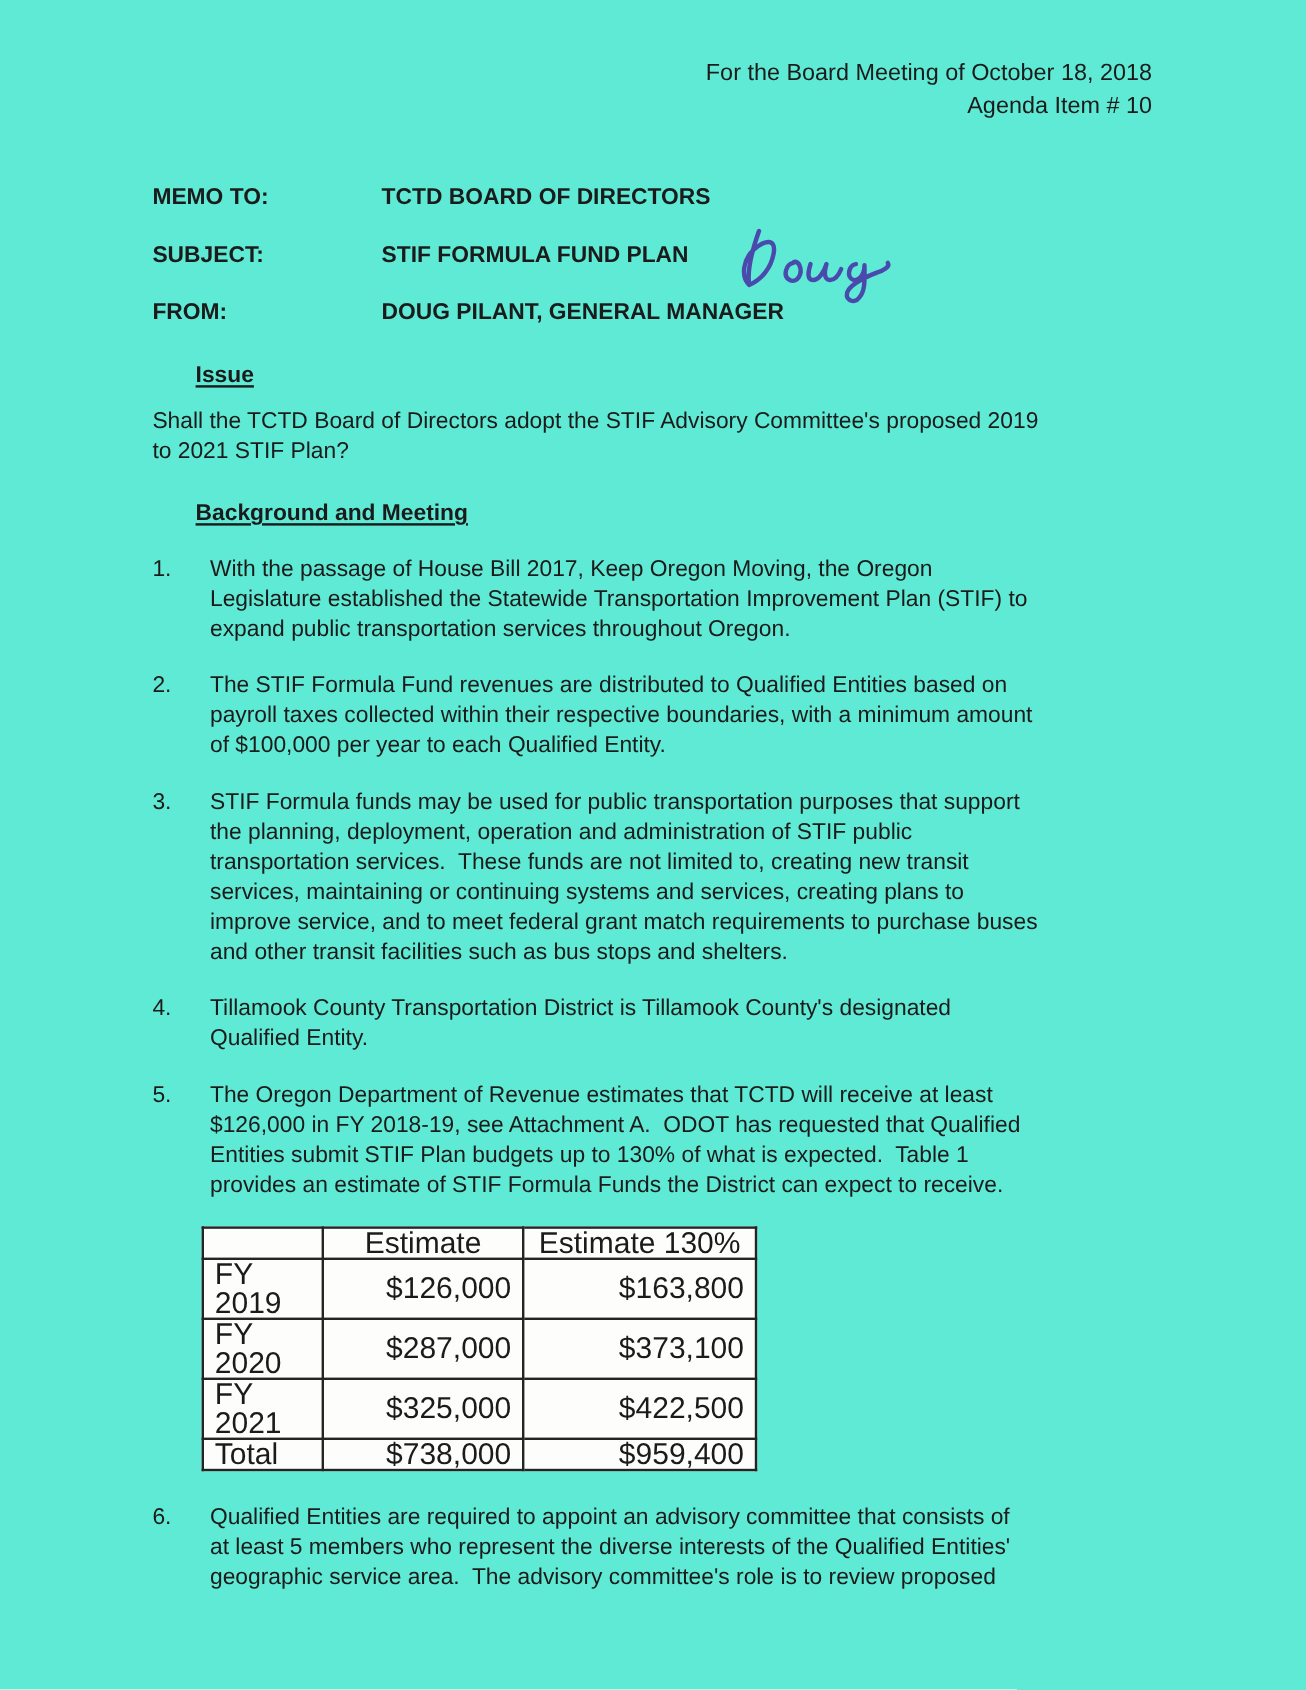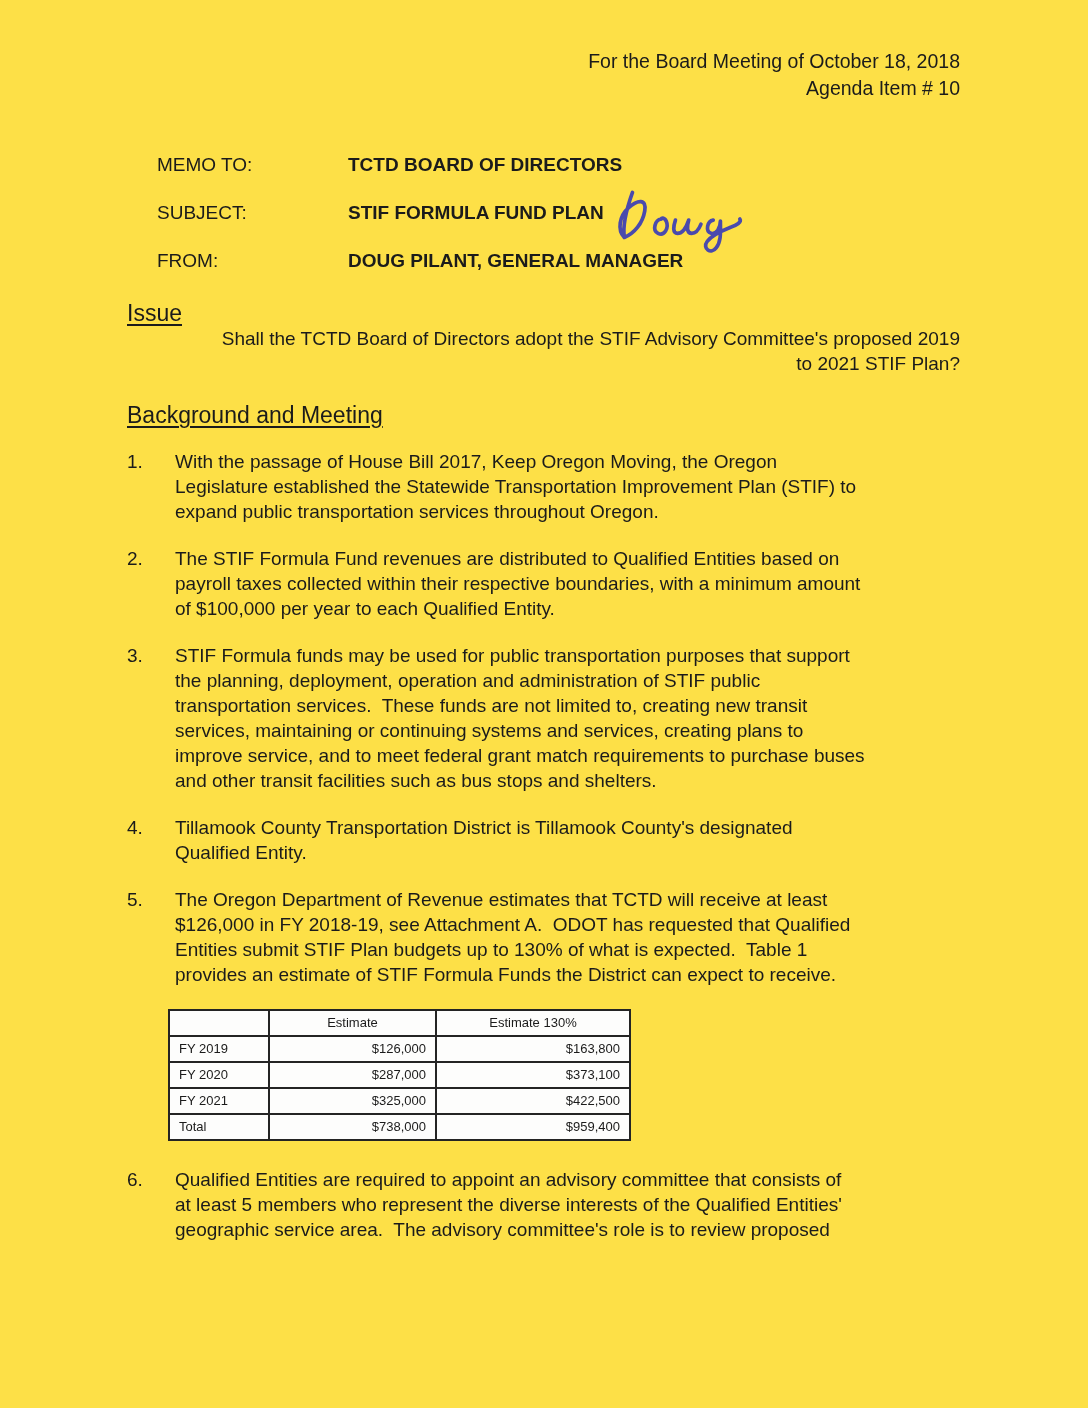--- a/index.html
+++ b/index.html
@@ -1,21 +1,21 @@
 <!DOCTYPE html>
 <html><head>
 <meta charset="utf-8">
 <style>
   * { margin: 0; padding: 0; box-sizing: border-box; }
   html, body { background: #ffffff; }
   .page {
     position: relative;
     width: 1088px;
     height: 1408px;
-    background: #fde047;
+    background: #5eead4;
     padding: 48px 128px 0 127px;
     font-family: "Liberation Sans", sans-serif;
     font-size: 19px;
     line-height: 25px;
     color: #1b1b1b;
     overflow: hidden;
   }
   .doc-header {
     text-align: right;
     line-height: 27px;
@@ -23,51 +23,51 @@
   }
   .memo-block { margin-top: 50px; }
   .memo-row {
     display: flex;
     margin-bottom: 22px;
     line-height: 26px;
     position: relative;
   }
   .memo-label {
     width: 191px;
-    font-weight: 400;
+    font-weight: 700;
     flex-shrink: 0;
-    margin-left: 30px;
   }
   .memo-value { font-weight: 700; }
   .signature {
     position: absolute;
     left: 483px;
     top: -24px;
     width: 138px;
     height: 82px;
     pointer-events: none;
   }
   .signature path {
     fill: none;
     stroke-width: 3.6;
     stroke-linecap: round;
     stroke-linejoin: round;
   }
   .heading {
-    font-size: 23px;
-    font-weight: 400;
+    font-size: 19px;
+    font-weight: 700;
     text-decoration: underline;
     text-decoration-thickness: 2px;
     text-underline-offset: 3px;
     margin-top: 26px;
     line-height: 26px;
+    margin-left: 36px;
   }
   .body-text {
+    margin-top: 13px;
     white-space: pre-wrap;
-    text-align: right;
   }
   .list { margin-top: 21px; }
   .list-item {
     display: flex;
     margin-bottom: 22px;
   }
   .li-num {
     width: 48px;
     flex-shrink: 0;
   }
@@ -81,21 +81,21 @@
     margin-bottom: 8px;
     white-space: pre-wrap;
   }
   table.revenue {
     border-collapse: collapse;
     margin-left: 41px;
     background: #fdfdfc;
   }
   table.revenue th, table.revenue td {
     border: 2px solid #242424;
-    font-size: 13px;
+    font-size: 25px;
     font-weight: 400;
     line-height: 24px;
     height: 26px;
     padding: 0 9px;
   }
   table.revenue th { text-align: center; }
   table.revenue th:nth-child(1), table.revenue td:nth-child(1) { width: 100px; text-align: left; }
   table.revenue th:nth-child(2), table.revenue td:nth-child(2) { width: 167px; }
   table.revenue th:nth-child(3), table.revenue td:nth-child(3) { width: 194px; }
   table.revenue td:nth-child(2), table.revenue td:nth-child(3) { text-align: right; }

